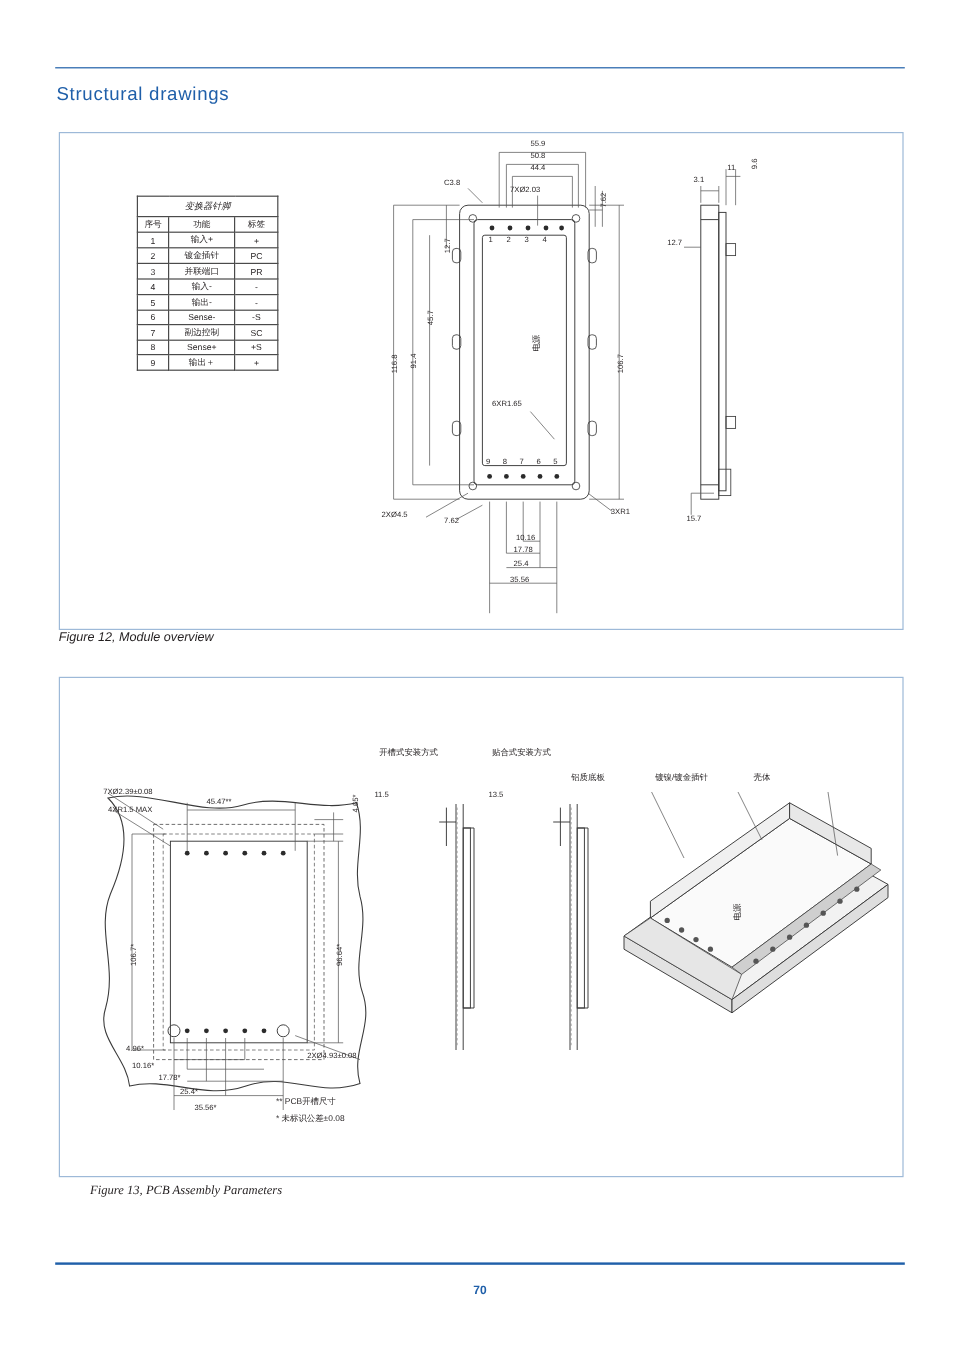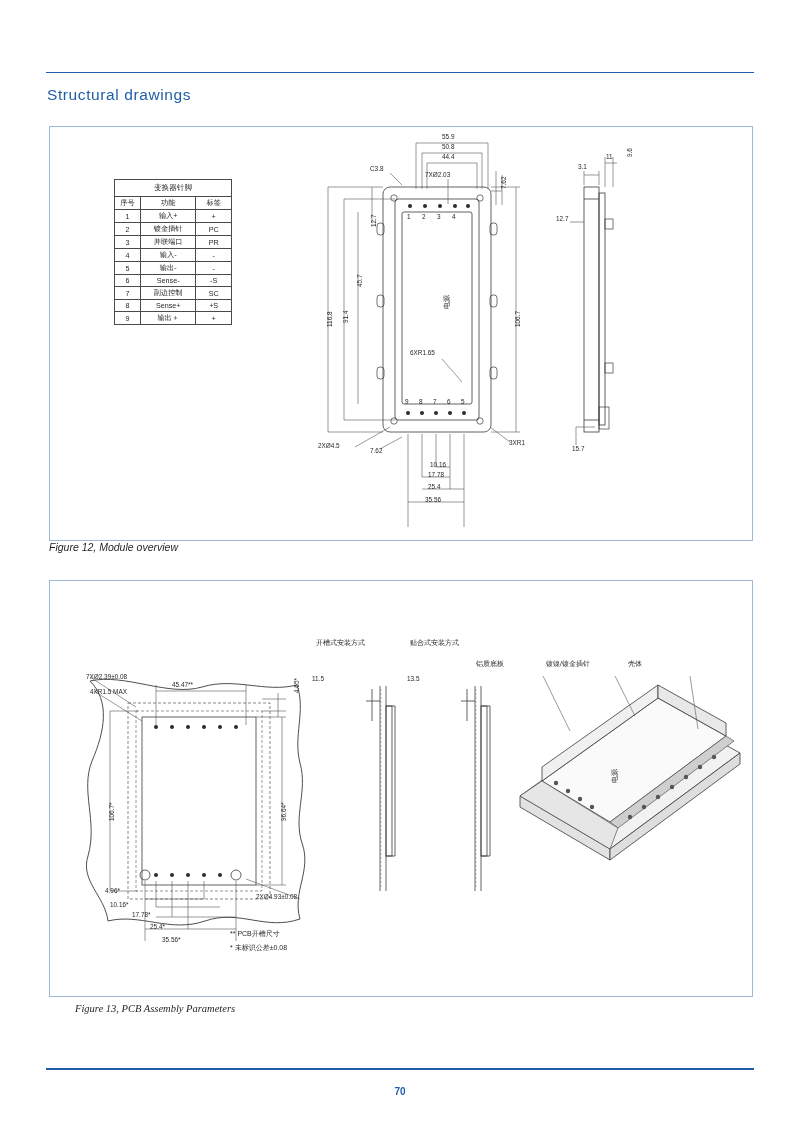--- a/index.html
+++ b/index.html
@@ -10,21 +10,21 @@
   body {
     width: 800px;
     height: 1131px;
     position: relative;
     font-family: "Liberation Sans", sans-serif;
     color: #231f20;
     overflow: hidden;
   }
   .page {
     position: absolute;
-    left: 0; top: 16px;
+    left: 0; top: 0;
     width: 800px; height: 819px;
   }
   .top-rule {
     position: absolute;
     left: 46px; top: 56px;
     width: 708px; height: 1px;
     background: #1f5fa9;
   }
   .page-title {
     position: absolute;
@@ -74,21 +74,21 @@
     border-collapse: collapse;
     font-size: 7.2px;
     color: #231f20;
   }
   .pin-table td, .pin-table th {
     border: 1px solid #4a4a4a;
     text-align: center;
     padding: 1px 0;
     font-weight: normal;
   }
-  .pin-table .hdr-title { font-size: 7.6px; padding: 3px 0; }
+  .pin-table .hdr-title { font-size: 7.6px; padding: 3px 0; font-style: italic; }
   .pin-table .col-no { width: 26px; }
   .pin-table .col-fn { width: 56px; }
   .pin-table .col-lb { width: 36px; }
 
   
   .tech-notes {
     position: absolute;
     left: 516px; top: 383px;
     font-size: 7.2px;
     line-height: 1.55;

